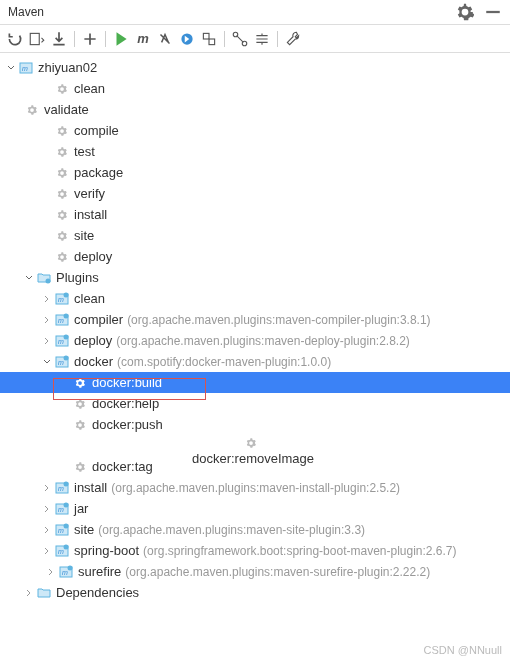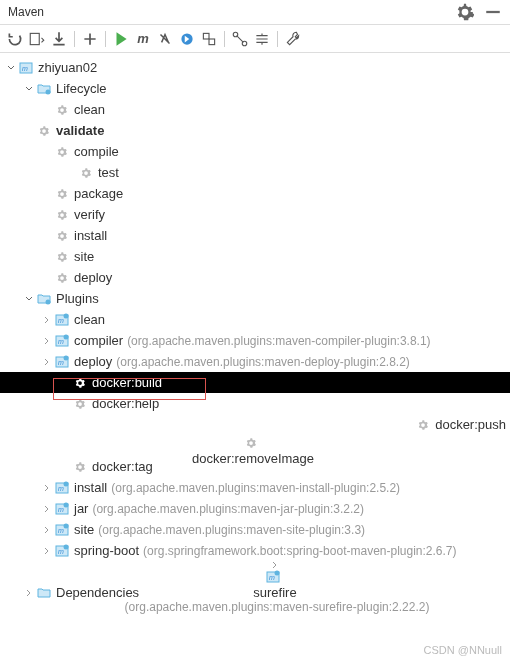--- a/index.html
+++ b/index.html
@@ -5,21 +5,21 @@
 * { box-sizing: border-box; margin: 0; padding: 0; }
 body { font-family: "Segoe UI", Arial, sans-serif; font-size: 12px; color: #333; background: #fff; width: 510px; height: 668px; overflow: hidden; position: relative; }
 .titlebar { display: flex; align-items: center; justify-content: space-between; padding: 12px 8px; border-bottom: 1px solid #ddd; height: 24px; }
 .titlebar .title { font-size: 12px; color: #333; }
 .titlebar .controls { display: flex; gap: 10px; align-items: center; }
 .toolbar { display: flex; align-items: center; padding: 4px 6px; border-bottom: 1px solid #ddd; height: 28px; gap: 4px; }
 .tb-btn { width: 18px; height: 18px; display: flex; align-items: center; justify-content: center; color: #555; cursor: pointer; }
 .tb-sep { width: 1px; height: 16px; background: #ccc; margin: 0 2px; }
 .tree { padding: 4px 0; overflow-y: auto; height: calc(668px - 24px - 28px - 18px); }
 .node { display: flex; align-items: center; height: 21px; padding-right: 4px; cursor: default; white-space: nowrap; }
-.node.selected { background: #000000; color: #fff; }
+.node.selected { background: #3b82f6; color: #fff; }
 .chev { width: 14px; display: flex; align-items: center; justify-content: center; flex-shrink: 0; }
 .chev svg { width: 8px; height: 8px; }
 .icon { width: 16px; height: 16px; display: flex; align-items: center; justify-content: center; margin-right: 4px; flex-shrink: 0; }
 .label { font-size: 13px; }
 .subtext { color: #999; font-size: 12px; margin-left: 4px; }
 .gear { color: #aaa; }
 .gear svg { width: 12px; height: 12px; }
 .folder { color: #5fb4e0; }
 .mvn { color: #5fb4e0; }
 .red-box { position: absolute; border: 1px solid #d9534f; pointer-events: none; }
@@ -127,122 +127,108 @@
       </span>
     <span class="icon mvn">
         <svg viewBox="0 0 16 16">
           <rect x="2" y="3" width="12" height="10" fill="#cde8f7" stroke="#5fb4e0"></rect>
           <text x="4" y="11" font-size="7" fill="#3a8fd6" font-style="italic">m</text>
         </svg>
       </span>
     <span class="label">zhiyuan02</span>
   </div>
 
+
+  <div id="lifecycle-items">
+      <div class="node" style="padding-left: 54px;">
+        <span class="icon gear">
+          <svg viewBox="0 0 16 16">
+            <path fill="#bbb" d="M8 5.5a2.5 2.5 0 100 5 2.5 2.5 0 000-5zm5.5 2.5c0 .3 0 .6-.1.9l1.2 1-.1.2-1.1 1.9-.2.1-1.5-.5c-.5.4-1 .7-1.6.9l-.2 1.6-.2.1H7.3l-.2-.1-.2-1.6c-.6-.2-1.1-.5-1.6-.9l-1.5.5-.2-.1-1.1-1.9-.1-.2 1.2-1c-.1-.3-.1-.6-.1-.9s0-.6.1-.9l-1.2-1 .1-.2 1.1-1.9.2-.1 1.5.5c.5-.4 1-.7 1.6-.9l.2-1.6.2-.1h2.2l.2.1.2 1.6c.6.2 1.1.5 1.6.9l1.5-.5.2.1 1.1 1.9.1.2-1.2 1c.1.3.1.6.1.9z"></path>
+          </svg>
+        </span>
+        <span class="label">clean</span>
+      </div>
+      <div class="node" style="padding-left: 24px;">
+        <span class="icon gear">
+          <svg viewBox="0 0 16 16">
+            <path fill="#bbb" d="M8 5.5a2.5 2.5 0 100 5 2.5 2.5 0 000-5zm5.5 2.5c0 .3 0 .6-.1.9l1.2 1-.1.2-1.1 1.9-.2.1-1.5-.5c-.5.4-1 .7-1.6.9l-.2 1.6-.2.1H7.3l-.2-.1-.2-1.6c-.6-.2-1.1-.5-1.6-.9l-1.5.5-.2-.1-1.1-1.9-.1-.2 1.2-1c-.1-.3-.1-.6-.1-.9s0-.6.1-.9l-1.2-1 .1-.2 1.1-1.9.2-.1 1.5.5c.5-.4 1-.7 1.6-.9l.2-1.6.2-.1h2.2l.2.1.2 1.6c.6.2 1.1.5 1.6.9l1.5-.5.2.1 1.1 1.9.1.2-1.2 1c.1.3.1.6.1.9z"></path>
+          </svg>
+        </span>
+        <span class="label">validate</span>
+      </div>
+      <div class="node" style="padding-left: 54px;">
+        <span class="icon gear">
+          <svg viewBox="0 0 16 16">
+            <path fill="#bbb" d="M8 5.5a2.5 2.5 0 100 5 2.5 2.5 0 000-5zm5.5 2.5c0 .3 0 .6-.1.9l1.2 1-.1.2-1.1 1.9-.2.1-1.5-.5c-.5.4-1 .7-1.6.9l-.2 1.6-.2.1H7.3l-.2-.1-.2-1.6c-.6-.2-1.1-.5-1.6-.9l-1.5.5-.2-.1-1.1-1.9-.1-.2 1.2-1c-.1-.3-.1-.6-.1-.9s0-.6.1-.9l-1.2-1 .1-.2 1.1-1.9.2-.1 1.5.5c.5-.4 1-.7 1.6-.9l.2-1.6.2-.1h2.2l.2.1.2 1.6c.6.2 1.1.5 1.6.9l1.5-.5.2.1 1.1 1.9.1.2-1.2 1c.1.3.1.6.1.9z"></path>
+          </svg>
+        </span>
+        <span class="label">compile</span>
+      </div>
+      <div class="node" style="padding-left: 54px;">
+        <span class="icon gear">
+          <svg viewBox="0 0 16 16">
+            <path fill="#bbb" d="M8 5.5a2.5 2.5 0 100 5 2.5 2.5 0 000-5zm5.5 2.5c0 .3 0 .6-.1.9l1.2 1-.1.2-1.1 1.9-.2.1-1.5-.5c-.5.4-1 .7-1.6.9l-.2 1.6-.2.1H7.3l-.2-.1-.2-1.6c-.6-.2-1.1-.5-1.6-.9l-1.5.5-.2-.1-1.1-1.9-.1-.2 1.2-1c-.1-.3-.1-.6-.1-.9s0-.6.1-.9l-1.2-1 .1-.2 1.1-1.9.2-.1 1.5.5c.5-.4 1-.7 1.6-.9l.2-1.6.2-.1h2.2l.2.1.2 1.6c.6.2 1.1.5 1.6.9l1.5-.5.2.1 1.1 1.9.1.2-1.2 1c.1.3.1.6.1.9z"></path>
+          </svg>
+        </span>
+        <span class="label">test</span>
+      </div>
+      <div class="node" style="padding-left: 54px;">
+        <span class="icon gear">
+          <svg viewBox="0 0 16 16">
+            <path fill="#bbb" d="M8 5.5a2.5 2.5 0 100 5 2.5 2.5 0 000-5zm5.5 2.5c0 .3 0 .6-.1.9l1.2 1-.1.2-1.1 1.9-.2.1-1.5-.5c-.5.4-1 .7-1.6.9l-.2 1.6-.2.1H7.3l-.2-.1-.2-1.6c-.6-.2-1.1-.5-1.6-.9l-1.5.5-.2-.1-1.1-1.9-.1-.2 1.2-1c-.1-.3-.1-.6-.1-.9s0-.6.1-.9l-1.2-1 .1-.2 1.1-1.9.2-.1 1.5.5c.5-.4 1-.7 1.6-.9l.2-1.6.2-.1h2.2l.2.1.2 1.6c.6.2 1.1.5 1.6.9l1.5-.5.2.1 1.1 1.9.1.2-1.2 1c.1.3.1.6.1.9z"></path>
+          </svg>
+        </span>
+        <span class="label">package</span>
+      </div>
+      <div class="node" style="padding-left: 54px;">
+        <span class="icon gear">
+          <svg viewBox="0 0 16 16">
+            <path fill="#bbb" d="M8 5.5a2.5 2.5 0 100 5 2.5 2.5 0 000-5zm5.5 2.5c0 .3 0 .6-.1.9l1.2 1-.1.2-1.1 1.9-.2.1-1.5-.5c-.5.4-1 .7-1.6.9l-.2 1.6-.2.1H7.3l-.2-.1-.2-1.6c-.6-.2-1.1-.5-1.6-.9l-1.5.5-.2-.1-1.1-1.9-.1-.2 1.2-1c-.1-.3-.1-.6-.1-.9s0-.6.1-.9l-1.2-1 .1-.2 1.1-1.9.2-.1 1.5.5c.5-.4 1-.7 1.6-.9l.2-1.6.2-.1h2.2l.2.1.2 1.6c.6.2 1.1.5 1.6.9l1.5-.5.2.1 1.1 1.9.1.2-1.2 1c.1.3.1.6.1.9z"></path>
+          </svg>
+        </span>
+        <span class="label">verify</span>
+      </div>
+      <div class="node" style="padding-left: 54px;">
+        <span class="icon gear">
+          <svg viewBox="0 0 16 16">
+            <path fill="#bbb" d="M8 5.5a2.5 2.5 0 100 5 2.5 2.5 0 000-5zm5.5 2.5c0 .3 0 .6-.1.9l1.2 1-.1.2-1.1 1.9-.2.1-1.5-.5c-.5.4-1 .7-1.6.9l-.2 1.6-.2.1H7.3l-.2-.1-.2-1.6c-.6-.2-1.1-.5-1.6-.9l-1.5.5-.2-.1-1.1-1.9-.1-.2 1.2-1c-.1-.3-.1-.6-.1-.9s0-.6.1-.9l-1.2-1 .1-.2 1.1-1.9.2-.1 1.5.5c.5-.4 1-.7 1.6-.9l.2-1.6.2-.1h2.2l.2.1.2 1.6c.6.2 1.1.5 1.6.9l1.5-.5.2.1 1.1 1.9.1.2-1.2 1c.1.3.1.6.1.9z"></path>
+          </svg>
+        </span>
+        <span class="label">install</span>
+      </div>
+      <div class="node" style="padding-left: 54px;">
+        <span class="icon gear">
+          <svg viewBox="0 0 16 16">
+            <path fill="#bbb" d="M8 5.5a2.5 2.5 0 100 5 2.5 2.5 0 000-5zm5.5 2.5c0 .3 0 .6-.1.9l1.2 1-.1.2-1.1 1.9-.2.1-1.5-.5c-.5.4-1 .7-1.6.9l-.2 1.6-.2.1H7.3l-.2-.1-.2-1.6c-.6-.2-1.1-.5-1.6-.9l-1.5.5-.2-.1-1.1-1.9-.1-.2 1.2-1c-.1-.3-.1-.6-.1-.9s0-.6.1-.9l-1.2-1 .1-.2 1.1-1.9.2-.1 1.5.5c.5-.4 1-.7 1.6-.9l.2-1.6.2-.1h2.2l.2.1.2 1.6c.6.2 1.1.5 1.6.9l1.5-.5.2.1 1.1 1.9.1.2-1.2 1c.1.3.1.6.1.9z"></path>
+          </svg>
+        </span>
+        <span class="label">site</span>
+      </div>
+      <div class="node" style="padding-left: 54px;">
+        <span class="icon gear">
+          <svg viewBox="0 0 16 16">
+            <path fill="#bbb" d="M8 5.5a2.5 2.5 0 100 5 2.5 2.5 0 000-5zm5.5 2.5c0 .3 0 .6-.1.9l1.2 1-.1.2-1.1 1.9-.2.1-1.5-.5c-.5.4-1 .7-1.6.9l-.2 1.6-.2.1H7.3l-.2-.1-.2-1.6c-.6-.2-1.1-.5-1.6-.9l-1.5.5-.2-.1-1.1-1.9-.1-.2 1.2-1c-.1-.3-.1-.6-.1-.9s0-.6.1-.9l-1.2-1 .1-.2 1.1-1.9.2-.1 1.5.5c.5-.4 1-.7 1.6-.9l.2-1.6.2-.1h2.2l.2.1.2 1.6c.6.2 1.1.5 1.6.9l1.5-.5.2.1 1.1 1.9.1.2-1.2 1c.1.3.1.6.1.9z"></path>
+          </svg>
+        </span>
+        <span class="label">deploy</span>
+      </div>
+    </div>
+
   <div class="node" style="padding-left:22px">
     <span class="chev">
         <svg viewBox="0 0 8 8">
           <path d="M1 2l3 3 3-3" fill="none" stroke="#666"></path>
         </svg>
       </span>
     <span class="icon folder">
         <svg viewBox="0 0 16 16">
           <path d="M2 4h4l1 1h7v7H2z" fill="#cde8f7" stroke="#5fb4e0"></path>
           <circle cx="12" cy="11" r="2.5" fill="#5fb4e0"></circle>
         </svg>
       </span>
-    <span class="label">Lifecycle</span>
-  </div>
-
-  <div id="lifecycle-items">
-      <div class="node" style="padding-left: 54px;">
-        <span class="icon gear">
-          <svg viewBox="0 0 16 16">
-            <path fill="#bbb" d="M8 5.5a2.5 2.5 0 100 5 2.5 2.5 0 000-5zm5.5 2.5c0 .3 0 .6-.1.9l1.2 1-.1.2-1.1 1.9-.2.1-1.5-.5c-.5.4-1 .7-1.6.9l-.2 1.6-.2.1H7.3l-.2-.1-.2-1.6c-.6-.2-1.1-.5-1.6-.9l-1.5.5-.2-.1-1.1-1.9-.1-.2 1.2-1c-.1-.3-.1-.6-.1-.9s0-.6.1-.9l-1.2-1 .1-.2 1.1-1.9.2-.1 1.5.5c.5-.4 1-.7 1.6-.9l.2-1.6.2-.1h2.2l.2.1.2 1.6c.6.2 1.1.5 1.6.9l1.5-.5.2.1 1.1 1.9.1.2-1.2 1c.1.3.1.6.1.9z"></path>
-          </svg>
-        </span>
-        <span class="label">clean</span>
-      </div>
-      <div class="node" style="padding-left: 36px; font-weight: bold;">
-        <span class="icon gear">
-          <svg viewBox="0 0 16 16">
-            <path fill="#bbb" d="M8 5.5a2.5 2.5 0 100 5 2.5 2.5 0 000-5zm5.5 2.5c0 .3 0 .6-.1.9l1.2 1-.1.2-1.1 1.9-.2.1-1.5-.5c-.5.4-1 .7-1.6.9l-.2 1.6-.2.1H7.3l-.2-.1-.2-1.6c-.6-.2-1.1-.5-1.6-.9l-1.5.5-.2-.1-1.1-1.9-.1-.2 1.2-1c-.1-.3-.1-.6-.1-.9s0-.6.1-.9l-1.2-1 .1-.2 1.1-1.9.2-.1 1.5.5c.5-.4 1-.7 1.6-.9l.2-1.6.2-.1h2.2l.2.1.2 1.6c.6.2 1.1.5 1.6.9l1.5-.5.2.1 1.1 1.9.1.2-1.2 1c.1.3.1.6.1.9z"></path>
-          </svg>
-        </span>
-        <span class="label">validate</span>
-      </div>
-      <div class="node" style="padding-left: 54px;">
-        <span class="icon gear">
-          <svg viewBox="0 0 16 16">
-            <path fill="#bbb" d="M8 5.5a2.5 2.5 0 100 5 2.5 2.5 0 000-5zm5.5 2.5c0 .3 0 .6-.1.9l1.2 1-.1.2-1.1 1.9-.2.1-1.5-.5c-.5.4-1 .7-1.6.9l-.2 1.6-.2.1H7.3l-.2-.1-.2-1.6c-.6-.2-1.1-.5-1.6-.9l-1.5.5-.2-.1-1.1-1.9-.1-.2 1.2-1c-.1-.3-.1-.6-.1-.9s0-.6.1-.9l-1.2-1 .1-.2 1.1-1.9.2-.1 1.5.5c.5-.4 1-.7 1.6-.9l.2-1.6.2-.1h2.2l.2.1.2 1.6c.6.2 1.1.5 1.6.9l1.5-.5.2.1 1.1 1.9.1.2-1.2 1c.1.3.1.6.1.9z"></path>
-          </svg>
-        </span>
-        <span class="label">compile</span>
-      </div>
-      <div class="node" style="padding-left: 54px; margin-left: 24px;">
-        <span class="icon gear">
-          <svg viewBox="0 0 16 16">
-            <path fill="#bbb" d="M8 5.5a2.5 2.5 0 100 5 2.5 2.5 0 000-5zm5.5 2.5c0 .3 0 .6-.1.9l1.2 1-.1.2-1.1 1.9-.2.1-1.5-.5c-.5.4-1 .7-1.6.9l-.2 1.6-.2.1H7.3l-.2-.1-.2-1.6c-.6-.2-1.1-.5-1.6-.9l-1.5.5-.2-.1-1.1-1.9-.1-.2 1.2-1c-.1-.3-.1-.6-.1-.9s0-.6.1-.9l-1.2-1 .1-.2 1.1-1.9.2-.1 1.5.5c.5-.4 1-.7 1.6-.9l.2-1.6.2-.1h2.2l.2.1.2 1.6c.6.2 1.1.5 1.6.9l1.5-.5.2.1 1.1 1.9.1.2-1.2 1c.1.3.1.6.1.9z"></path>
-          </svg>
-        </span>
-        <span class="label">test</span>
-      </div>
-      <div class="node" style="padding-left: 54px;">
-        <span class="icon gear">
-          <svg viewBox="0 0 16 16">
-            <path fill="#bbb" d="M8 5.5a2.5 2.5 0 100 5 2.5 2.5 0 000-5zm5.5 2.5c0 .3 0 .6-.1.9l1.2 1-.1.2-1.1 1.9-.2.1-1.5-.5c-.5.4-1 .7-1.6.9l-.2 1.6-.2.1H7.3l-.2-.1-.2-1.6c-.6-.2-1.1-.5-1.6-.9l-1.5.5-.2-.1-1.1-1.9-.1-.2 1.2-1c-.1-.3-.1-.6-.1-.9s0-.6.1-.9l-1.2-1 .1-.2 1.1-1.9.2-.1 1.5.5c.5-.4 1-.7 1.6-.9l.2-1.6.2-.1h2.2l.2.1.2 1.6c.6.2 1.1.5 1.6.9l1.5-.5.2.1 1.1 1.9.1.2-1.2 1c.1.3.1.6.1.9z"></path>
-          </svg>
-        </span>
-        <span class="label">package</span>
-      </div>
-      <div class="node" style="padding-left: 54px;">
-        <span class="icon gear">
-          <svg viewBox="0 0 16 16">
-            <path fill="#bbb" d="M8 5.5a2.5 2.5 0 100 5 2.5 2.5 0 000-5zm5.5 2.5c0 .3 0 .6-.1.9l1.2 1-.1.2-1.1 1.9-.2.1-1.5-.5c-.5.4-1 .7-1.6.9l-.2 1.6-.2.1H7.3l-.2-.1-.2-1.6c-.6-.2-1.1-.5-1.6-.9l-1.5.5-.2-.1-1.1-1.9-.1-.2 1.2-1c-.1-.3-.1-.6-.1-.9s0-.6.1-.9l-1.2-1 .1-.2 1.1-1.9.2-.1 1.5.5c.5-.4 1-.7 1.6-.9l.2-1.6.2-.1h2.2l.2.1.2 1.6c.6.2 1.1.5 1.6.9l1.5-.5.2.1 1.1 1.9.1.2-1.2 1c.1.3.1.6.1.9z"></path>
-          </svg>
-        </span>
-        <span class="label">verify</span>
-      </div>
-      <div class="node" style="padding-left: 54px;">
-        <span class="icon gear">
-          <svg viewBox="0 0 16 16">
-            <path fill="#bbb" d="M8 5.5a2.5 2.5 0 100 5 2.5 2.5 0 000-5zm5.5 2.5c0 .3 0 .6-.1.9l1.2 1-.1.2-1.1 1.9-.2.1-1.5-.5c-.5.4-1 .7-1.6.9l-.2 1.6-.2.1H7.3l-.2-.1-.2-1.6c-.6-.2-1.1-.5-1.6-.9l-1.5.5-.2-.1-1.1-1.9-.1-.2 1.2-1c-.1-.3-.1-.6-.1-.9s0-.6.1-.9l-1.2-1 .1-.2 1.1-1.9.2-.1 1.5.5c.5-.4 1-.7 1.6-.9l.2-1.6.2-.1h2.2l.2.1.2 1.6c.6.2 1.1.5 1.6.9l1.5-.5.2.1 1.1 1.9.1.2-1.2 1c.1.3.1.6.1.9z"></path>
-          </svg>
-        </span>
-        <span class="label">install</span>
-      </div>
-      <div class="node" style="padding-left: 54px;">
-        <span class="icon gear">
-          <svg viewBox="0 0 16 16">
-            <path fill="#bbb" d="M8 5.5a2.5 2.5 0 100 5 2.5 2.5 0 000-5zm5.5 2.5c0 .3 0 .6-.1.9l1.2 1-.1.2-1.1 1.9-.2.1-1.5-.5c-.5.4-1 .7-1.6.9l-.2 1.6-.2.1H7.3l-.2-.1-.2-1.6c-.6-.2-1.1-.5-1.6-.9l-1.5.5-.2-.1-1.1-1.9-.1-.2 1.2-1c-.1-.3-.1-.6-.1-.9s0-.6.1-.9l-1.2-1 .1-.2 1.1-1.9.2-.1 1.5.5c.5-.4 1-.7 1.6-.9l.2-1.6.2-.1h2.2l.2.1.2 1.6c.6.2 1.1.5 1.6.9l1.5-.5.2.1 1.1 1.9.1.2-1.2 1c.1.3.1.6.1.9z"></path>
-          </svg>
-        </span>
-        <span class="label">site</span>
-      </div>
-      <div class="node" style="padding-left: 54px;">
-        <span class="icon gear">
-          <svg viewBox="0 0 16 16">
-            <path fill="#bbb" d="M8 5.5a2.5 2.5 0 100 5 2.5 2.5 0 000-5zm5.5 2.5c0 .3 0 .6-.1.9l1.2 1-.1.2-1.1 1.9-.2.1-1.5-.5c-.5.4-1 .7-1.6.9l-.2 1.6-.2.1H7.3l-.2-.1-.2-1.6c-.6-.2-1.1-.5-1.6-.9l-1.5.5-.2-.1-1.1-1.9-.1-.2 1.2-1c-.1-.3-.1-.6-.1-.9s0-.6.1-.9l-1.2-1 .1-.2 1.1-1.9.2-.1 1.5.5c.5-.4 1-.7 1.6-.9l.2-1.6.2-.1h2.2l.2.1.2 1.6c.6.2 1.1.5 1.6.9l1.5-.5.2.1 1.1 1.9.1.2-1.2 1c.1.3.1.6.1.9z"></path>
-          </svg>
-        </span>
-        <span class="label">deploy</span>
-      </div>
-    </div>
-
-  <div class="node" style="padding-left:22px">
-    <span class="chev">
-        <svg viewBox="0 0 8 8">
-          <path d="M1 2l3 3 3-3" fill="none" stroke="#666"></path>
-        </svg>
-      </span>
-    <span class="icon folder">
-        <svg viewBox="0 0 16 16">
-          <path d="M2 4h4l1 1h7v7H2z" fill="#cde8f7" stroke="#5fb4e0"></path>
-          <circle cx="12" cy="11" r="2.5" fill="#5fb4e0"></circle>
-        </svg>
-      </span>
     <span class="label">Plugins</span>
   </div>
 
   <div id="plugin-items">
       <div class="node" style="padding-left: 40px;">
         <span class="chev">
           <svg viewBox="0 0 8 8">
             <path d="M2 1l3 3-3 3" fill="none" stroke="#999"></path>
           </svg>
         </span>
@@ -280,37 +266,53 @@
         <span class="icon">
           <svg viewBox="0 0 16 16">
             <rect x="2" y="3" width="12" height="10" fill="#cde8f7" stroke="#5fb4e0"></rect>
             <text x="4" y="11" font-size="7" fill="#3a8fd6" font-style="italic">m</text>
             <circle cx="12" cy="4" r="2.5" fill="#5fb4e0"></circle>
           </svg>
         </span>
         <span class="label">deploy</span>
         <span class="subtext">(org.apache.maven.plugins:maven-deploy-plugin:2.8.2)</span>
       </div>
+      <div class="node" style="padding-left: 40px;">
+        <span class="chev">
+          <svg viewBox="0 0 8 8">
+            <path d="M1 2l3 3 3-3" fill="none" stroke="#666"></path>
+          </svg>
+        </span>
+        <span class="icon">
+          <svg viewBox="0 0 16 16">
+            <rect x="2" y="3" width="12" height="10" fill="#cde8f7" stroke="#5fb4e0"></rect>
+            <text x="4" y="11" font-size="7" fill="#3a8fd6" font-style="italic">m</text>
+            <circle cx="12" cy="4" r="2.5" fill="#5fb4e0"></circle>
+          </svg>
+        </span>
+        <span class="label">docker</span>
+        <span class="subtext">(com.spotify:docker-maven-plugin:1.0.0)</span>
+      </div>
       <div class="node selected" style="padding-left: 72px;">
         <span class="icon gear">
           <svg viewBox="0 0 16 16">
             <path fill="#fff" d="M8 5.5a2.5 2.5 0 100 5 2.5 2.5 0 000-5zm5.5 2.5c0 .3 0 .6-.1.9l1.2 1-.1.2-1.1 1.9-.2.1-1.5-.5c-.5.4-1 .7-1.6.9l-.2 1.6-.2.1H7.3l-.2-.1-.2-1.6c-.6-.2-1.1-.5-1.6-.9l-1.5.5-.2-.1-1.1-1.9-.1-.2 1.2-1c-.1-.3-.1-.6-.1-.9s0-.6.1-.9l-1.2-1 .1-.2 1.1-1.9.2-.1 1.5.5c.5-.4 1-.7 1.6-.9l.2-1.6.2-.1h2.2l.2.1.2 1.6c.6.2 1.1.5 1.6.9l1.5-.5.2.1 1.1 1.9.1.2-1.2 1c.1.3.1.6.1.9z"></path>
           </svg>
         </span>
         <span class="label">docker:build</span>
       </div>
       <div class="node" style="padding-left: 72px;">
         <span class="icon gear">
           <svg viewBox="0 0 16 16">
             <path fill="#bbb" d="M8 5.5a2.5 2.5 0 100 5 2.5 2.5 0 000-5zm5.5 2.5c0 .3 0 .6-.1.9l1.2 1-.1.2-1.1 1.9-.2.1-1.5-.5c-.5.4-1 .7-1.6.9l-.2 1.6-.2.1H7.3l-.2-.1-.2-1.6c-.6-.2-1.1-.5-1.6-.9l-1.5.5-.2-.1-1.1-1.9-.1-.2 1.2-1c-.1-.3-.1-.6-.1-.9s0-.6.1-.9l-1.2-1 .1-.2 1.1-1.9.2-.1 1.5.5c.5-.4 1-.7 1.6-.9l.2-1.6.2-.1h2.2l.2.1.2 1.6c.6.2 1.1.5 1.6.9l1.5-.5.2.1 1.1 1.9.1.2-1.2 1c.1.3.1.6.1.9z"></path>
           </svg>
         </span>
         <span class="label">docker:help</span>
       </div>
-      <div class="node" style="padding-left: 72px; justify-content: flex-end;">
+      <div class="node" style="padding-left: 72px;">
         <span class="icon gear">
           <svg viewBox="0 0 16 16">
             <path fill="#bbb" d="M8 5.5a2.5 2.5 0 100 5 2.5 2.5 0 000-5zm5.5 2.5c0 .3 0 .6-.1.9l1.2 1-.1.2-1.1 1.9-.2.1-1.5-.5c-.5.4-1 .7-1.6.9l-.2 1.6-.2.1H7.3l-.2-.1-.2-1.6c-.6-.2-1.1-.5-1.6-.9l-1.5.5-.2-.1-1.1-1.9-.1-.2 1.2-1c-.1-.3-.1-.6-.1-.9s0-.6.1-.9l-1.2-1 .1-.2 1.1-1.9.2-.1 1.5.5c.5-.4 1-.7 1.6-.9l.2-1.6.2-.1h2.2l.2.1.2 1.6c.6.2 1.1.5 1.6.9l1.5-.5.2.1 1.1 1.9.1.2-1.2 1c.1.3.1.6.1.9z"></path>
           </svg>
         </span>
         <span class="label">docker:push</span>
       </div>
       <div class="node" style=" flex-direction: column;">
         <span class="icon gear">
           <svg viewBox="0 0 16 16">
@@ -350,21 +352,20 @@
           </svg>
         </span>
         <span class="icon">
           <svg viewBox="0 0 16 16">
             <rect x="2" y="3" width="12" height="10" fill="#cde8f7" stroke="#5fb4e0"></rect>
             <text x="4" y="11" font-size="7" fill="#3a8fd6" font-style="italic">m</text>
             <circle cx="12" cy="4" r="2.5" fill="#5fb4e0"></circle>
           </svg>
         </span>
         <span class="label">jar</span>
-        <span class="subtext">(org.apache.maven.plugins:maven-jar-plugin:3.2.2)</span>
       </div>
       <div class="node" style="padding-left: 40px;">
         <span class="chev">
           <svg viewBox="0 0 8 8">
             <path d="M2 1l3 3-3 3" fill="none" stroke="#999"></path>
           </svg>
         </span>
         <span class="icon">
           <svg viewBox="0 0 16 16">
             <rect x="2" y="3" width="12" height="10" fill="#cde8f7" stroke="#5fb4e0"></rect>
@@ -384,21 +385,21 @@
         <span class="icon">
           <svg viewBox="0 0 16 16">
             <rect x="2" y="3" width="12" height="10" fill="#cde8f7" stroke="#5fb4e0"></rect>
             <text x="4" y="11" font-size="7" fill="#3a8fd6" font-style="italic">m</text>
             <circle cx="12" cy="4" r="2.5" fill="#5fb4e0"></circle>
           </svg>
         </span>
         <span class="label">spring-boot</span>
         <span class="subtext">(org.springframework.boot:spring-boot-maven-plugin:2.6.7)</span>
       </div>
-      <div class="node" style="padding-left: 44px; flex-direction: column;">
+      <div class="node" style="padding-left: 44px;">
         <span class="chev">
           <svg viewBox="0 0 8 8">
             <path d="M2 1l3 3-3 3" fill="none" stroke="#999"></path>
           </svg>
         </span>
         <span class="icon">
           <svg viewBox="0 0 16 16">
             <rect x="2" y="3" width="12" height="10" fill="#cde8f7" stroke="#5fb4e0"></rect>
             <text x="4" y="11" font-size="7" fill="#3a8fd6" font-style="italic">m</text>
             <circle cx="12" cy="4" r="2.5" fill="#5fb4e0"></circle>

